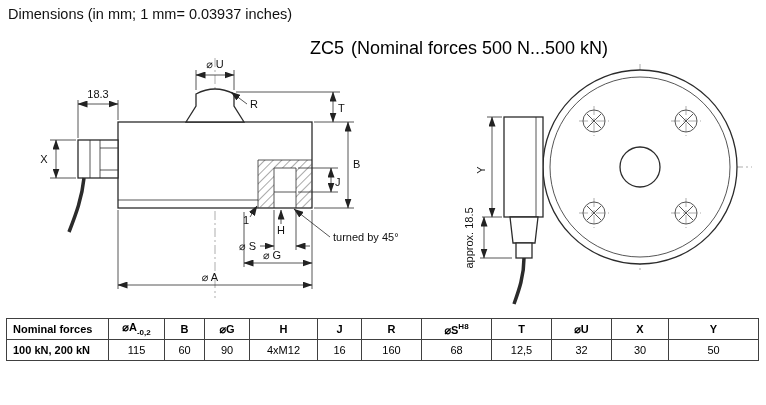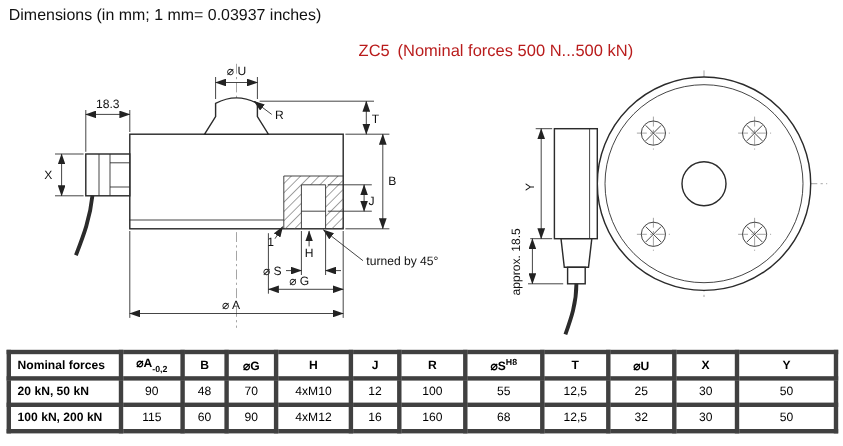--- a/index.html
+++ b/index.html
@@ -1,28 +1,28 @@
 <!DOCTYPE html>
 <html><head>
 <meta charset="utf-8">
 <style>
   html,body{margin:0;padding:0;}
   body{width:766px;height:405px;background:#ffffff;font-family:"Liberation Sans",sans-serif;color:#111;}
   .canvas{position:relative;width:766px;height:405px;background:#fff;overflow:hidden;}
   .page-title{position:absolute;left:8px;top:6px;font-size:14.5px;color:#111;}
-  .model-caption{position:absolute;left:326px;top:38px;font-size:15px;color:#b91c1c;}
+  .model-caption{position:absolute;left:310px;top:38px;font-size:18px;color:#000000;}
   .model-caption .model{margin-right:7px;}
   svg.drawing{position:absolute;left:0;top:52px;}
   .lbl{font-family:"Liberation Sans",sans-serif;font-size:11px;fill:#111;}
   .ol{fill:#fff;stroke:#2b2b2b;stroke-width:1.3;}
   .th{fill:none;stroke:#2b2b2b;stroke-width:0.8;}
   .cl{fill:none;stroke:#8a8a8a;stroke-width:0.7;stroke-dasharray:9 3 2 3;}
   .cable{fill:none;stroke:#2b2b2b;stroke-width:3.5;}
   table.dims{position:absolute;left:6px;top:318px;width:752px;border-collapse:collapse;table-layout:fixed;font-size:11px;color:#000;border:1.5px solid #222;}
-  .dims th,.dims td{border:4px solid #404040;text-align:center;padding:2px 1px;height:16px;white-space:nowrap;overflow:hidden;}
+  .dims th,.dims td{border:1px solid #404040;text-align:center;padding:2px 1px;height:16px;white-space:nowrap;overflow:hidden;}
   .dims th{font-weight:bold;}
   .dims td.force, .dims th.force{text-align:left;padding-left:6px;font-weight:bold;}
   .dims sub{font-size:8px;margin-top:28px;}
   .dims sup{font-size:8px;}
 </style>
 </head>
 <body>
 
 <div class="canvas">
 
@@ -221,34 +221,20 @@
         <th>R</th>
         <th><span>⌀S</span><sup>H8</sup></th>
         <th>T</th>
         <th>⌀U</th>
         <th>X</th>
         <th>Y</th>
       </tr>
     </thead>
     <tbody>
       <tr>
-        <td class="force">20 kN, 50 kN</td>
-        <td>90</td>
-        <td>48</td>
-        <td>70</td>
-        <td>4xM10</td>
-        <td>12</td>
-        <td>100</td>
-        <td>55</td>
-        <td>12,5</td>
-        <td>25</td>
-        <td>30</td>
-        <td>50</td>
-      </tr>
-      <tr>
         <td class="force">100 kN, 200 kN</td>
         <td>115</td>
         <td>60</td>
         <td>90</td>
         <td>4xM12</td>
         <td>16</td>
         <td>160</td>
         <td>68</td>
         <td>12,5</td>
         <td>32</td>

